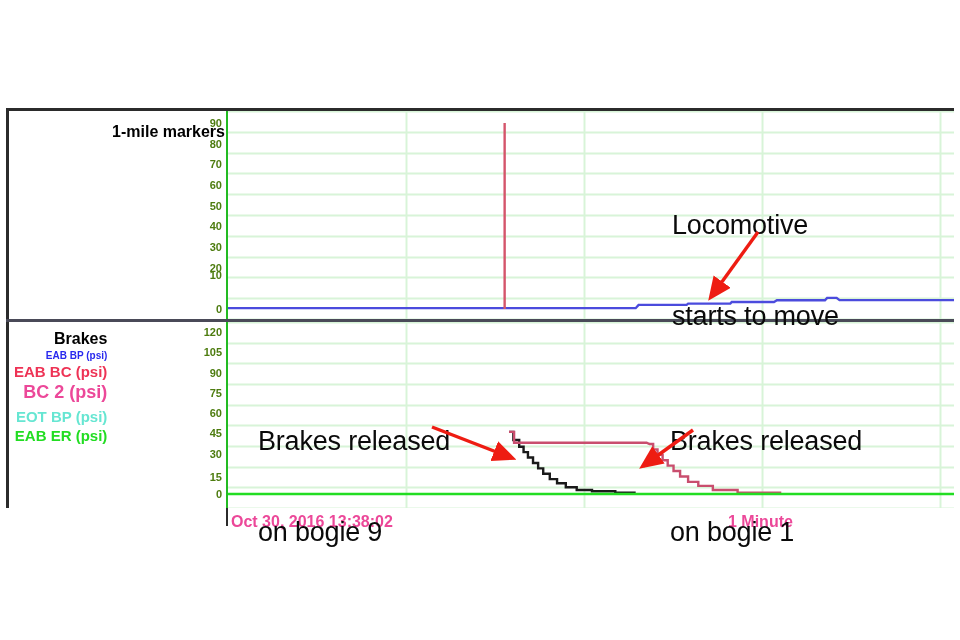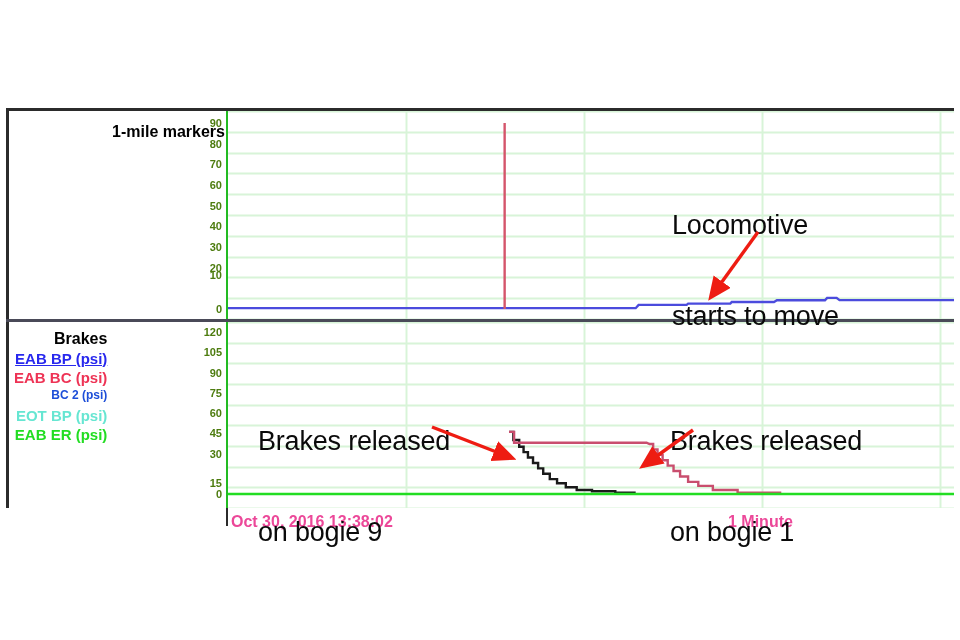--- a/index.html
+++ b/index.html
@@ -163,37 +163,37 @@
         </svg>
       </div>
     </div>
 
     <div class="panel panel-brake">
 
       <div class="label-col">
         <div style="position:absolute; left:5px; top:8px; text-align:right;">
           <div class="lbl" style="font-size:16px; color:#000;">Brakes</div>
           <div id="brake-legend-list">
-              <div class="lbl" style="font-size: 15px; color: rgb(40, 40, 238); margin-top: 2px; text-decoration: underline;">EAB BP (psi)</div>
+              <div class="lbl" style="font-size: 10px; color: rgb(40, 40, 238); margin-top: 2px;">EAB BP (psi)</div>
               <div class="lbl" style="font-size: 15px; color: rgb(238, 51, 85); margin-top: 2px;">EAB BC (psi)</div>
-              <div class="lbl" style="font-size: 12px; color: #1d4ed8; margin-top: 2px;">BC 2 (psi)</div>
+              <div class="lbl" style="font-size: 18px; color: #ec4899; margin-top: 2px;">BC 2 (psi)</div>
               <div class="lbl" style="font-size: 15px; color: rgb(102, 230, 210); margin-top: 5px;">EOT BP (psi)</div>
               <div class="lbl" style="font-size: 15px; color: rgb(34, 221, 34); margin-top: 2px;">EAB ER (psi)</div>
             </div>
         </div>
 
         <div class="axis-nums" id="brake-ticks" style="right:4px; top:0; height:100%;">
             <div class="axis-num" style="top: 10px;">120</div>
             <div class="axis-num" style="top: 30.25px;">105</div>
             <div class="axis-num" style="top: 50.5px;">90</div>
             <div class="axis-num" style="top: 70.75px;">75</div>
             <div class="axis-num" style="top: 91px;">60</div>
             <div class="axis-num" style="top: 111.25px;">45</div>
             <div class="axis-num" style="top: 131.5px;">30</div>
-            <div class="axis-num" style="top: 161px;">15</div>
+            <div class="axis-num" style="top: 155px;">15</div>
             <div class="axis-num" style="top: 172px;">0</div>
           </div>
       </div>
 
       <div class="plot">
         <svg width="728" height="186" viewBox="0 0 728 186">
           <g id="brake-grid">
               <line x1="0" y1="0.5" x2="728" y2="0.5" stroke="#d8f4d8" stroke-width="2"></line>
               <line x1="0" y1="21.5" x2="728" y2="21.5" stroke="#d8f4d8" stroke-width="2"></line>
               <line x1="0" y1="41.5" x2="728" y2="41.5" stroke="#d8f4d8" stroke-width="2"></line>

